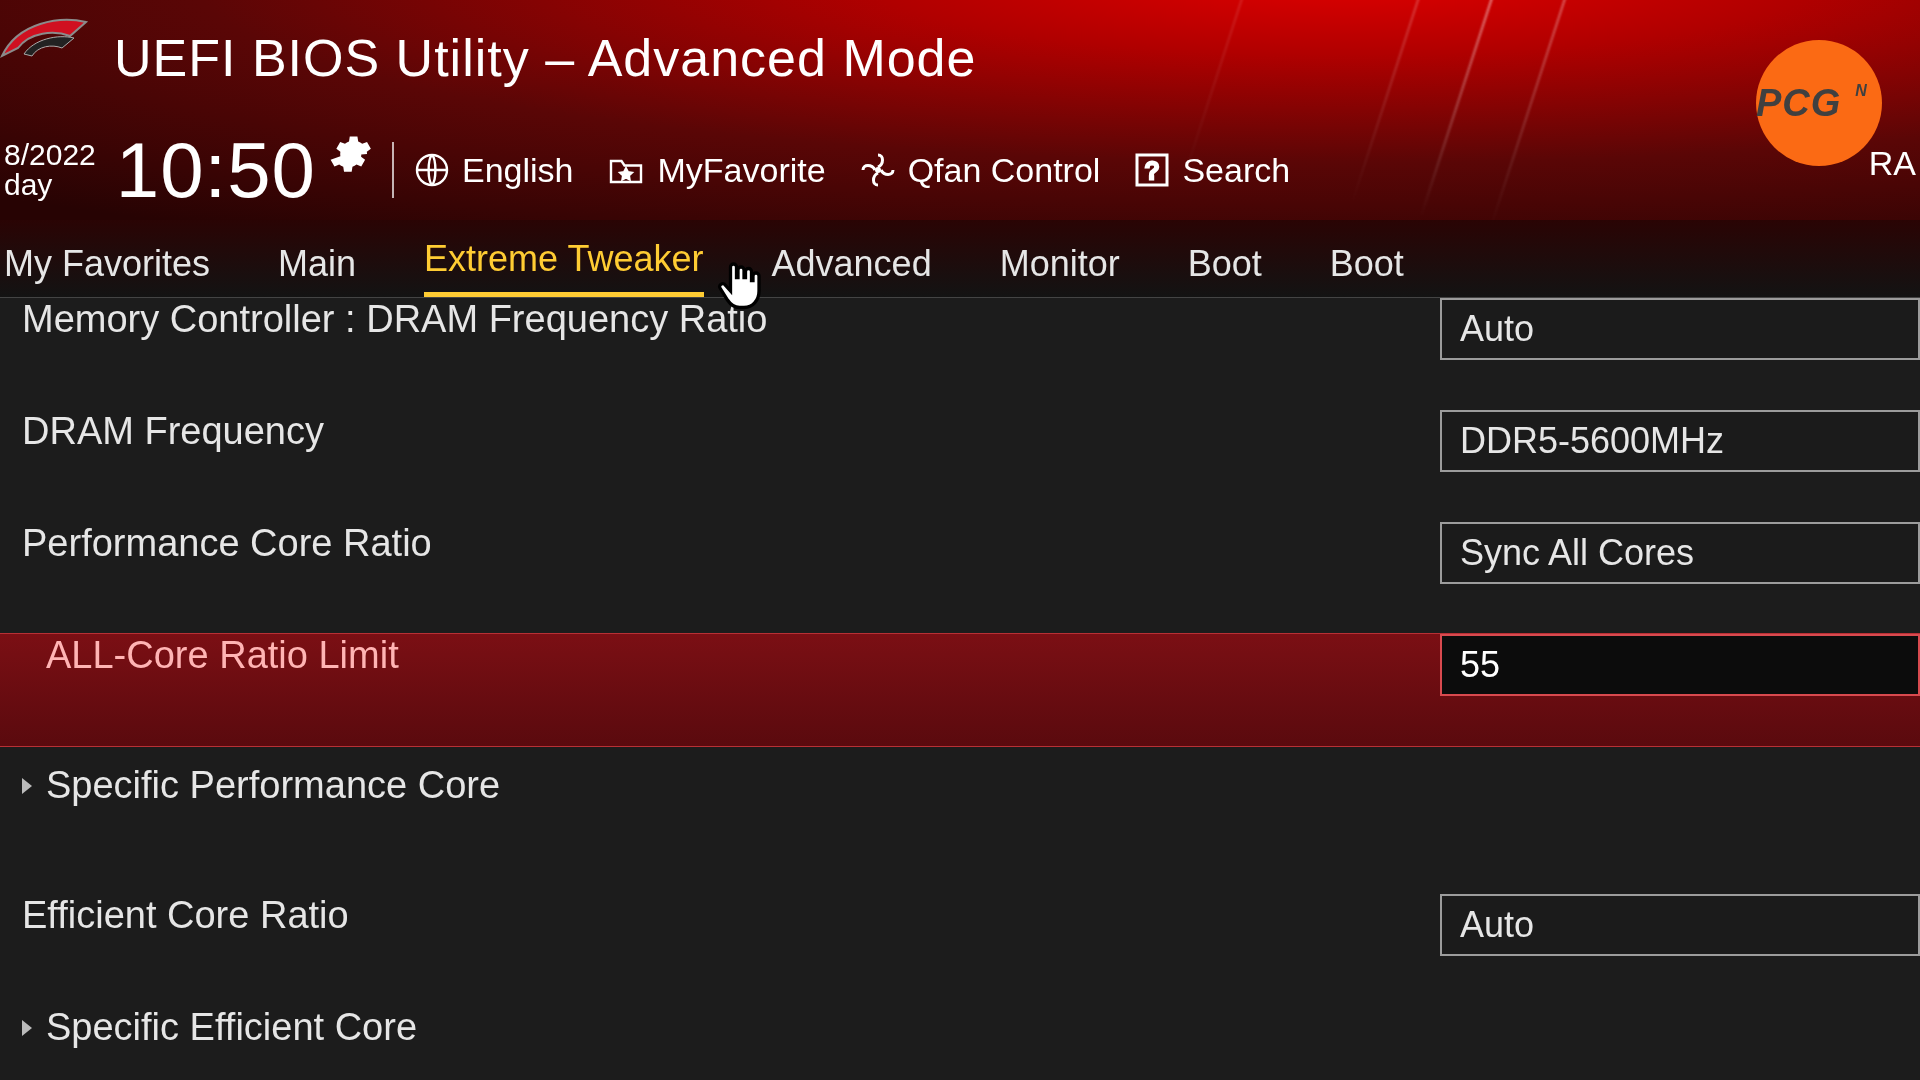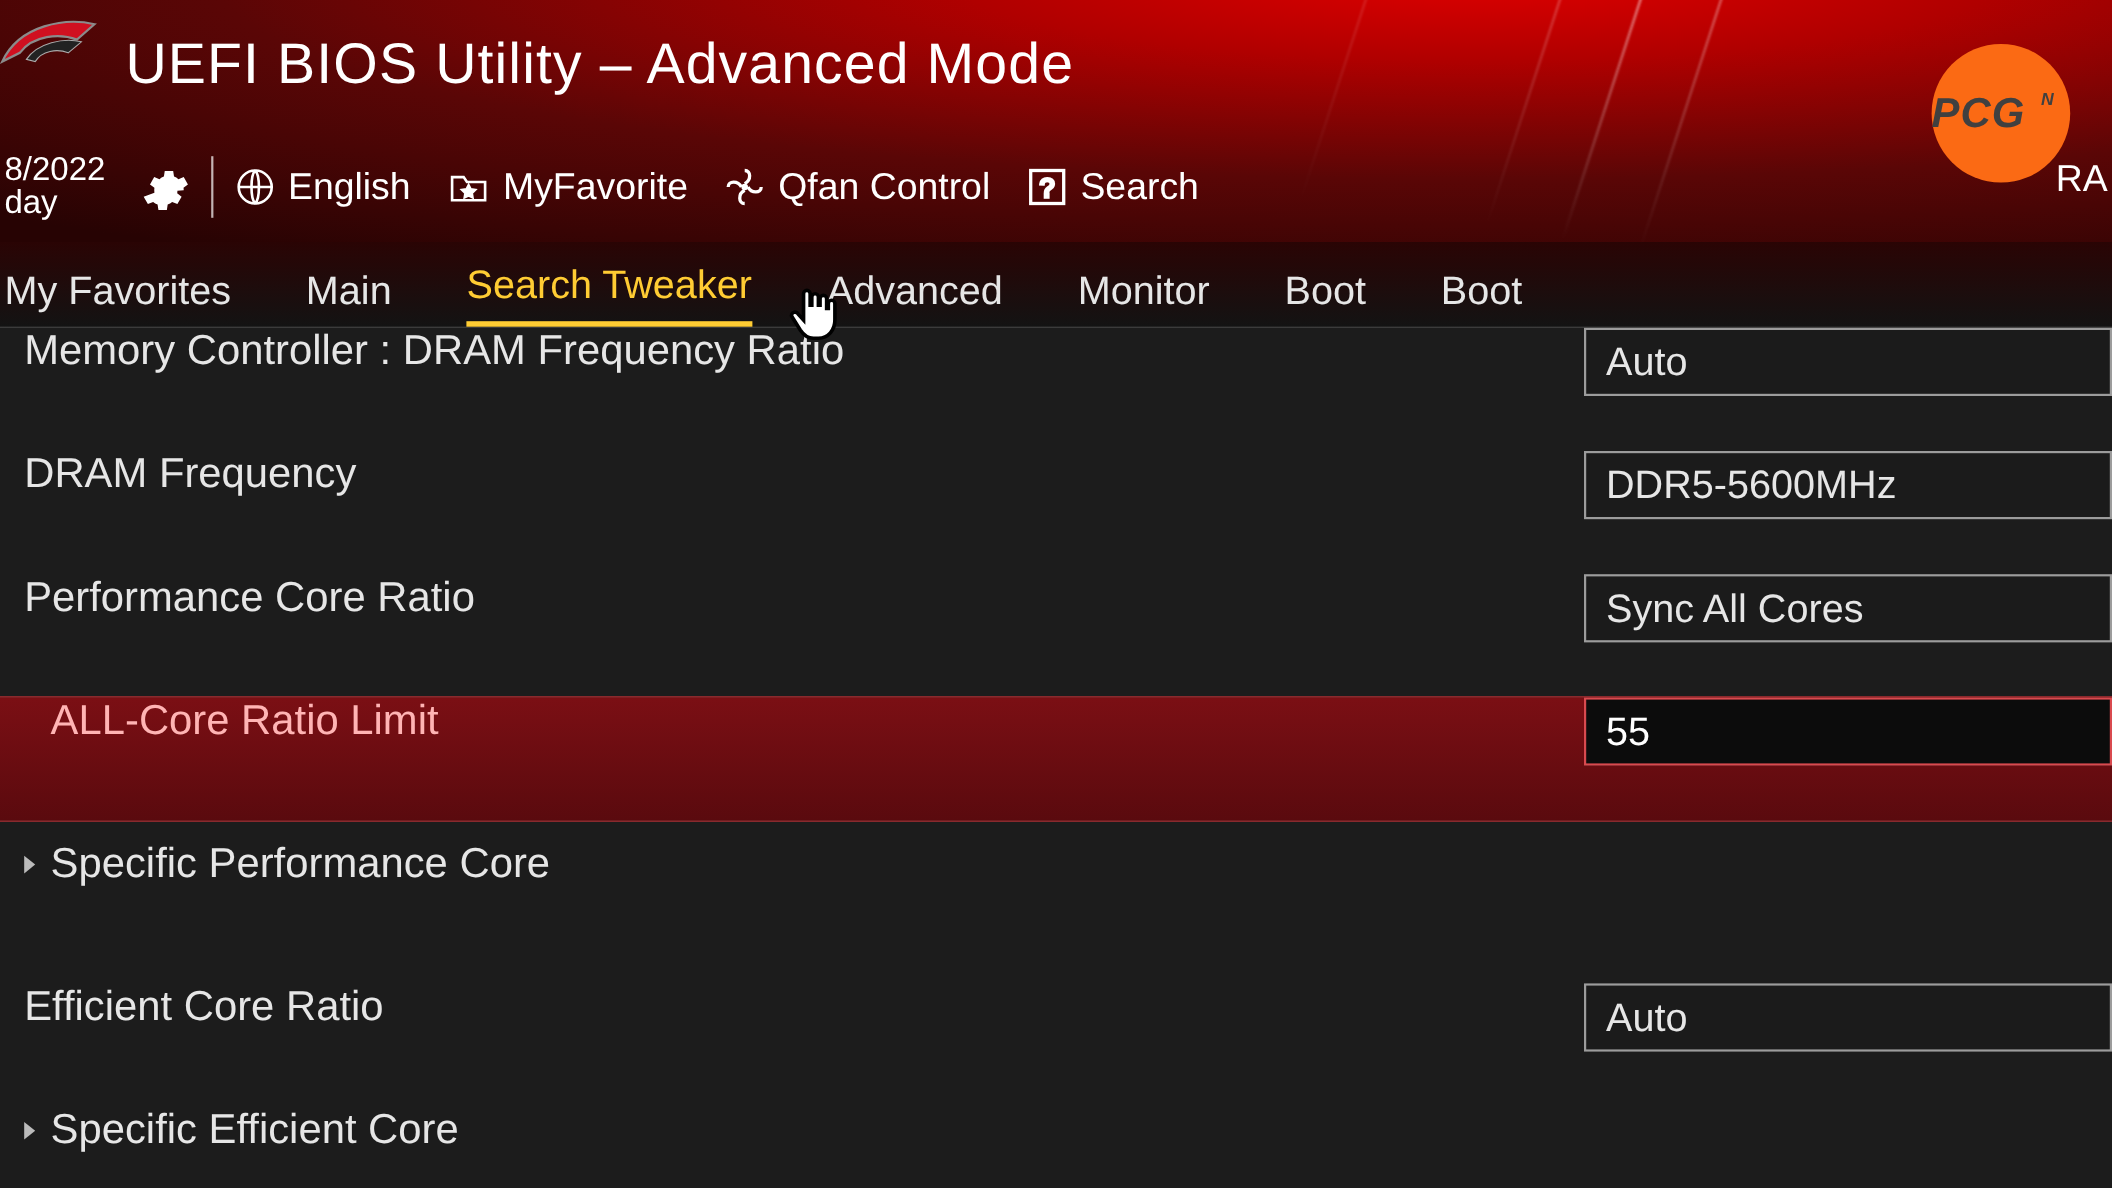--- a/index.html
+++ b/index.html
@@ -187,20 +187,21 @@
   </svg>
 
   <div class="title">UEFI BIOS Utility – Advanced Mode</div>
 
   <div class="infobar">
     <div class="datecluster">
       <span>8/2022</span>
       <span>day</span>
     </div>
     <div class="clock">
+      <span>10:50</span>
       <svg class="gear icon-svg" width="46" height="46" viewBox="0 0 24 24" fill="#fff">
         <path d="M12 8a4 4 0 100 8 4 4 0 000-8zm9.4 4a7.5 7.5 0 00-.1-1.2l2.1-1.6-2-3.5-2.5 1a7.6 7.6 0 00-2.1-1.2l-.4-2.6h-4l-.4 2.6a7.6 7.6 0 00-2.1 1.2l-2.5-1-2 3.5 2.1 1.6a7.6 7.6 0 000 2.4L2.4 15l2 3.5 2.5-1c.6.5 1.3.9 2.1 1.2l.4 2.6h4l.4-2.6c.8-.3 1.5-.7 2.1-1.2l2.5 1 2-3.5-2.1-1.6c.1-.4.1-.8.1-1.2z"></path>
       </svg>
     </div>
 
     <div class="vdiv"></div>
 
     <div class="toolbar">
       <div class="toolitem">
         <svg class="icon-svg" width="36" height="36" viewBox="0 0 24 24" fill="none" stroke="#fff" stroke-width="1.6">
@@ -237,21 +238,21 @@
 
   <div class="badge-pcg">
     <span class="big">PCG</span>
     <span class="sup">N</span>
   </div>
 </div>
 
 <div class="tabs" id="tabs">
         <div class="tab">My Favorites</div>
         <div class="tab">Main</div>
-        <div class="tab active">Search Tweaker</div>
+        <div class="tab active">Extreme Tweaker</div>
         <div class="tab">Advanced</div>
         <div class="tab">Monitor</div>
         <div class="tab">Boot</div>
         <div class="tab">Boot</div>
       </div>
 
 <svg class="cursor-hand" width="50" height="54" style="left:716px; top:258px" viewBox="0 0 32 36">
   <path d="M11 4c1.2 0 2 1 2 2v7h1V8c0-1 .9-2 2-2s2 1 2 2v5h1V9c0-1 .9-2 2-2s2 1 2 2v6h1v-3c0-1 .9-2 2-2s2 1 2 2v10c0 6-4 11-10 11h-3c-4 0-6-2-8-5l-5-8c-.7-1.1 0-2.5 1.3-2.8 1-.2 2 .3 2.5 1.2L9 22V6c0-1 .9-2 2-2z" fill="#fff" stroke="#000" stroke-width="2.2"></path>
 </svg>
 

